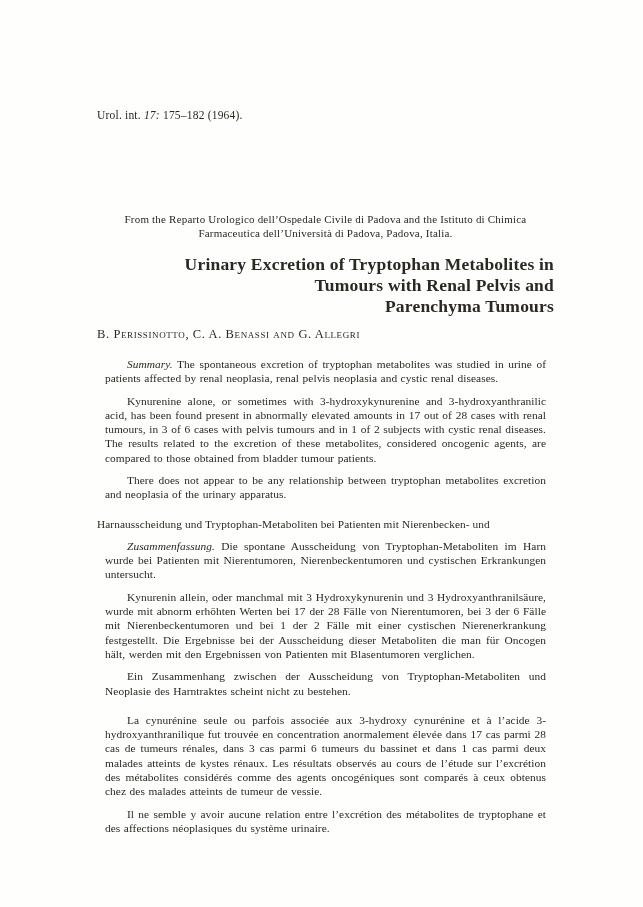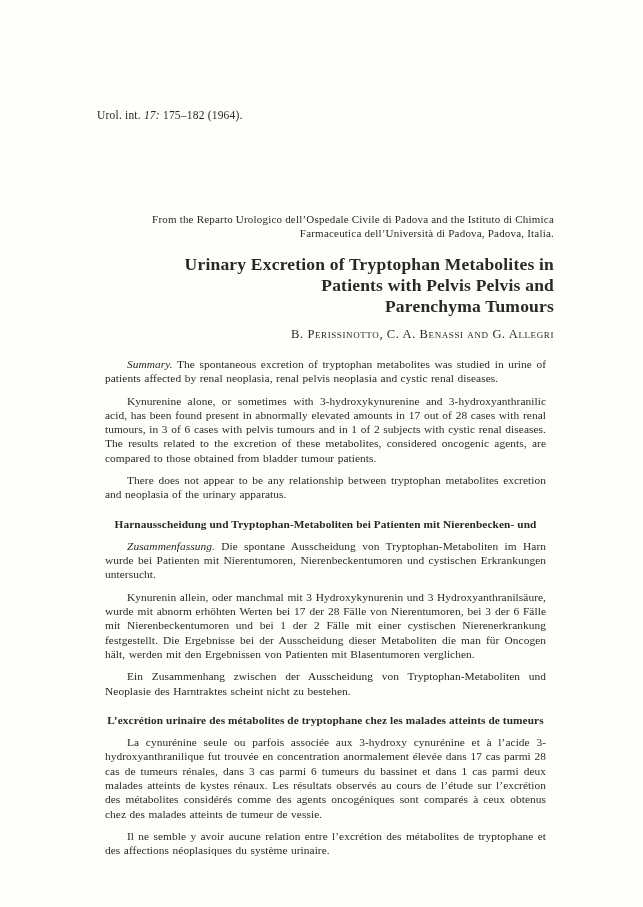--- a/index.html
+++ b/index.html
@@ -26,78 +26,78 @@
     line-height: 14px;
     text-align: left;
     letter-spacing: 0.2px;
   }
   .it { font-style: italic; }
 
   .affiliation {
     margin: 91px 0 0 0;
     font-size: 11px;
     line-height: 13.5px;
-    text-align: right;
+    text-align: center;
     letter-spacing: 0.2px;
   }
 
   .title {
     margin: 14px 0 0 0;
     font-size: 17.5px;
     font-weight: bold;
     line-height: 21px;
     text-align: right;
     letter-spacing: 0.2px;
   }
   .title .line { white-space: nowrap; }
 
   .authors {
     margin: 10px 0 0 0;
     font-size: 12.5px;
     line-height: 15px;
-    text-align: right;
+    text-align: left;
     font-variant: small-caps;
     letter-spacing: 0.6px;
   }
 
   .abstract { margin-top: 15px; }
 
   .body-p {
     margin: 8px;
     font-size: 11.4px;
     line-height: 14.3px;
     text-align: justify;
     text-indent: 22px;
     word-spacing: 0.6px;
     letter-spacing: 0.05px;
   }
 
   .sec-heading {
     margin: 15px 0 1px 0;
     font-size: 11.3px;
-    font-weight: bold;
+    font-weight: normal;
     line-height: 14.2px;
-    text-align: center;
+    text-align: left;
     letter-spacing: 0.1px;
   }
   .sec-heading .line { white-space: nowrap; }
 </style>
 </head>
 <body>
 
 <div class="page">
   <div class="content">
 
     <p class="journal-ref"><span>Urol. int. </span><span class="it">17:</span><span> 175–182 (1964).</span></p>
 
     <p class="affiliation">From the Reparto Urologico dell’Ospedale Civile di Padova and the Istituto di Chimica Farmaceutica dell’Università di Padova, Padova, Italia.</p>
 
     <h1 class="title">
       <div class="line">Urinary Excretion of Tryptophan Metabolites in</div>
-      <div class="line">Patients with Pelvis Pelvis and</div>
+      <div class="line">Tumours with Renal Pelvis and</div>
       <div class="line">Parenchyma Tumours</div>
     </h1>
 
     <p class="authors">B. Perissinotto, C. A. Benassi and G. Allegri</p>
 
     <section class="abstract">
       <p class="body-p"><span class="it">Summary.</span><span> The spontaneous excretion of tryptophan metabolites was studied in urine of patients affected by renal neoplasia, renal pelvis neoplasia and cystic renal diseases.</span></p>
       <p class="body-p">Kynurenine alone, or sometimes with 3-hydroxykynurenine and 3-hydroxyanthranilic acid, has been found present in abnormally elevated amounts in 17 out of 28 cases with renal tumours, in 3 of 6 cases with pelvis tumours and in 1 of 2 subjects with cystic renal diseases. The results related to the excretion of these metabolites, considered oncogenic agents, are compared to those obtained from bladder tumour patients.</p>
       <p class="body-p">There does not appear to be any relationship between tryptophan metabolites excretion and neoplasia of the urinary apparatus.</p>
     </section>
@@ -106,20 +106,19 @@
       <h2 class="sec-heading">
         <div class="line">Harnausscheidung und Tryptophan-Metaboliten bei Patienten mit Nierenbecken- und</div>
       </h2>
       <p class="body-p"><span class="it">Zusammenfassung.</span><span> Die spontane Ausscheidung von Tryptophan-Metaboliten im Harn wurde bei Patienten mit Nierentumoren, Nierenbeckentumoren und cystischen Erkrankungen untersucht.</span></p>
       <p class="body-p">Kynurenin allein, oder manchmal mit 3 Hydroxykynurenin und 3 Hydroxyanthranilsäure, wurde mit abnorm erhöhten Werten bei 17 der 28 Fälle von Nierentumoren, bei 3 der 6 Fälle mit Nierenbeckentumoren und bei 1 der 2 Fälle mit einer cystischen Nierenerkrankung festgestellt. Die Ergebnisse bei der Ausscheidung dieser Metaboliten die man für Oncogen hält, werden mit den Ergebnissen von Patienten mit Blasentumoren verglichen.</p>
       <p class="body-p">Ein Zusammenhang zwischen der Ausscheidung von Tryptophan-Metaboliten und Neoplasie des Harntraktes scheint nicht zu bestehen.</p>
     </section>
 
     <section class="abstract" style="margin-top:0;">
       <h2 class="sec-heading">
-        <div class="line">L’excrétion urinaire des métabolites de tryptophane chez les malades atteints de tumeurs</div>
       </h2>
       <p class="body-p">La cynurénine seule ou parfois associée aux 3-hydroxy cynurénine et à l’acide 3-hydroxyanthranilique fut trouvée en concentration anormalement élevée dans 17 cas parmi 28 cas de tumeurs rénales, dans 3 cas parmi 6 tumeurs du bassinet et dans 1 cas parmi deux malades atteints de kystes rénaux. Les résultats observés au cours de l’étude sur l’excrétion des métabolites considérés comme des agents oncogéniques sont comparés à ceux obtenus chez des malades atteints de tumeur de vessie.</p>
       <p class="body-p">Il ne semble y avoir aucune relation entre l’excrétion des métabolites de tryptophane et des affections néoplasiques du système urinaire.</p>
     </section>
 
   </div>
 </div>
 
 </body></html>

